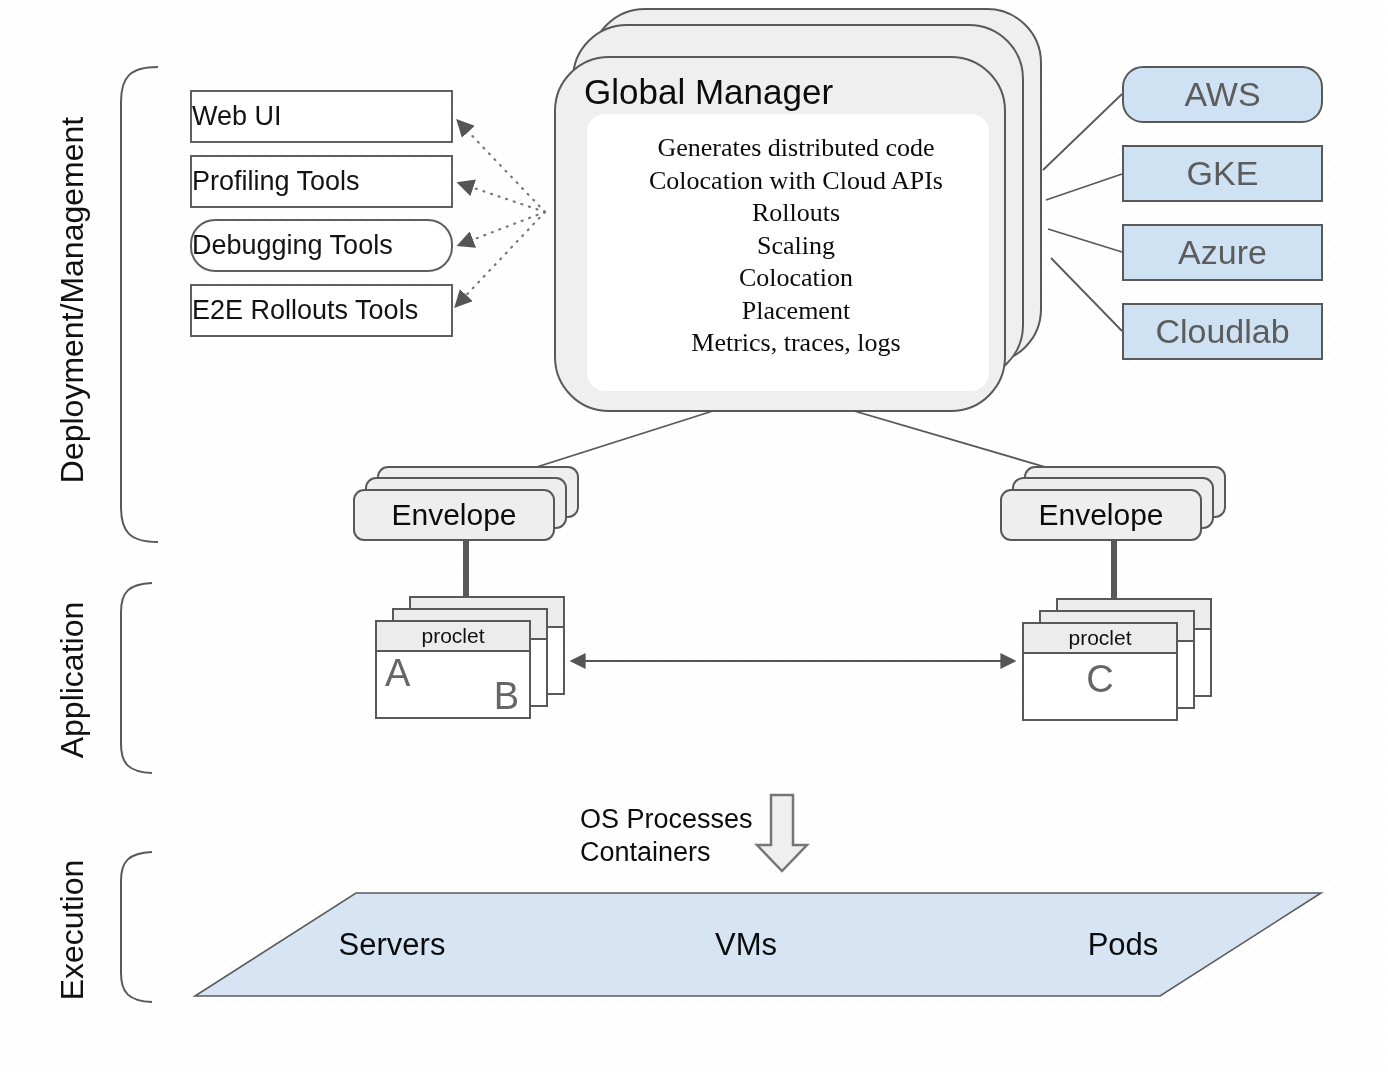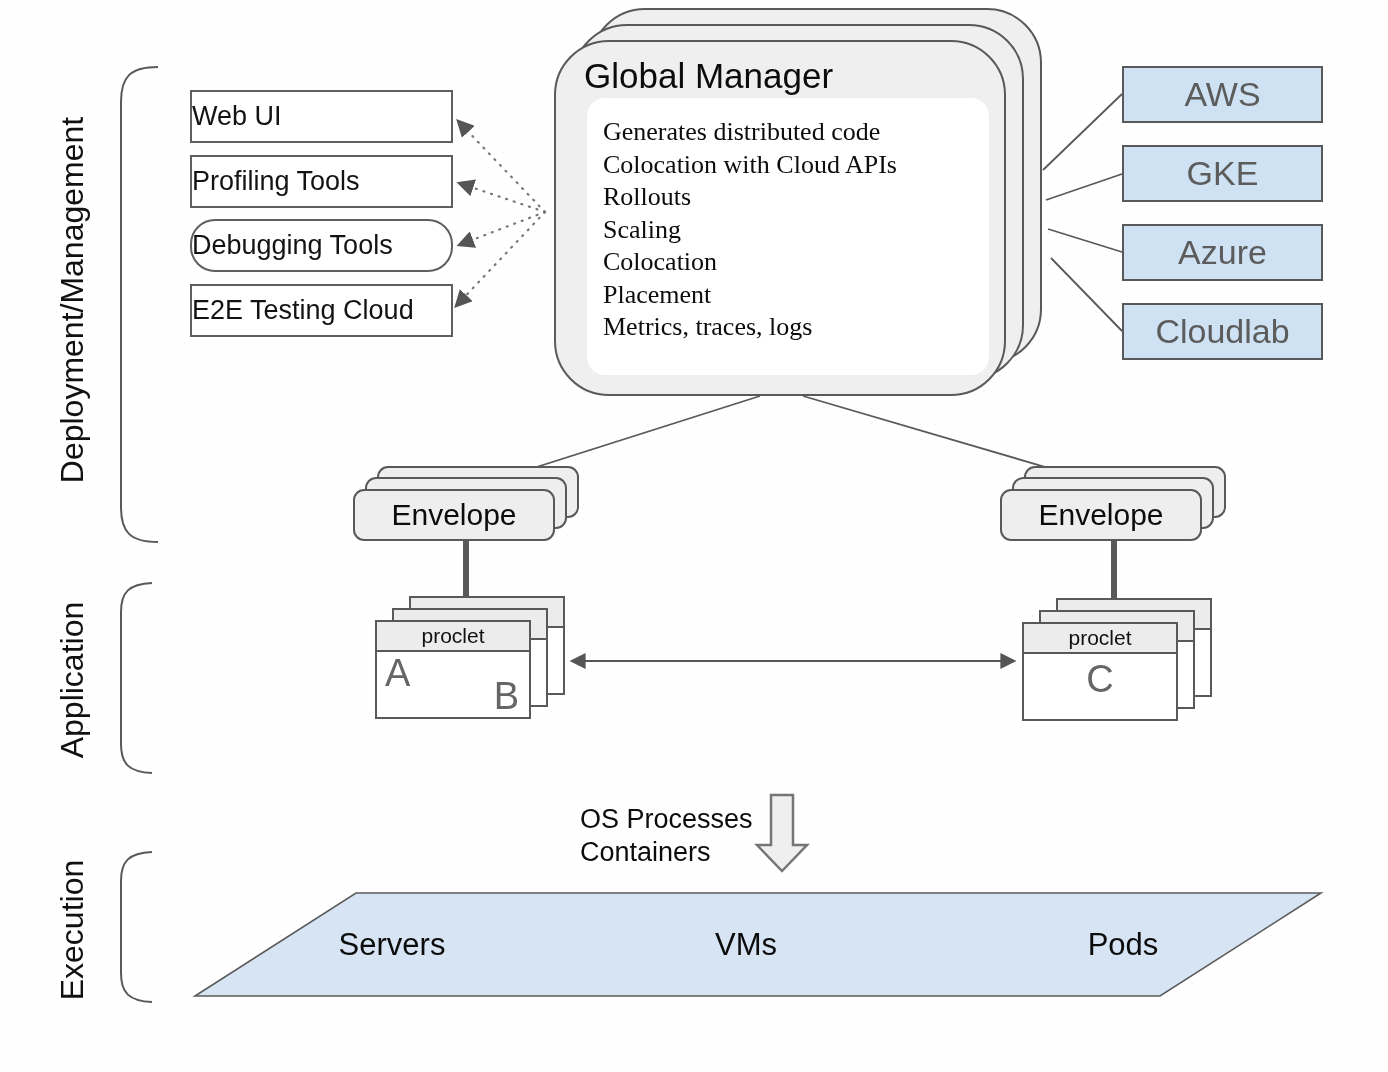--- a/index.html
+++ b/index.html
@@ -135,39 +135,39 @@
   <div class="tool-box" style="left:190px;top:90px;">
       <span>Web UI</span>
     </div>
   <div class="tool-box" style="left:190px;top:155px;">
       <span>Profiling Tools</span>
     </div>
   <div class="tool-box" style="left:190px;top:219px;border-radius:25px;">
       <span>Debugging Tools</span>
     </div>
   <div class="tool-box" style="left:190px;top:284px;">
-      <span>E2E Testing Cloud</span>
+      <span>E2E Rollouts Tools</span>
     </div>
 
   <div class="gm-box node" style="left:590px;top:8px;"></div>
   <div class="gm-box node" style="left:572px;top:24px;"></div>
-  <div class="gm-box node" style="left:554px;top:40px;">
+  <div class="gm-box node" style="left:554px;top:56px;text-align:center;">
     <div class="gm-title">Global Manager</div>
     <div class="gm-panel">
       <div class="gm-feature">Generates distributed code</div>
       <div class="gm-feature">Colocation with Cloud APIs</div>
       <div class="gm-feature">Rollouts</div>
       <div class="gm-feature">Scaling</div>
       <div class="gm-feature">Colocation</div>
       <div class="gm-feature">Placement</div>
       <div class="gm-feature">Metrics, traces, logs</div>
     </div>
   </div>
 
-  <div class="cloud-box" style="left:1122px;top:66px;">
+  <div class="cloud-box" style="left:1122px;top:66px;border-radius:21px;">
       <span>AWS</span>
     </div>
   <div class="cloud-box" style="left:1122px;top:145px;">
       <span>GKE</span>
     </div>
   <div class="cloud-box" style="left:1122px;top:224px;">
       <span>Azure</span>
     </div>
   <div class="cloud-box" style="left:1122px;top:303px;">
       <span>Cloudlab</span>

